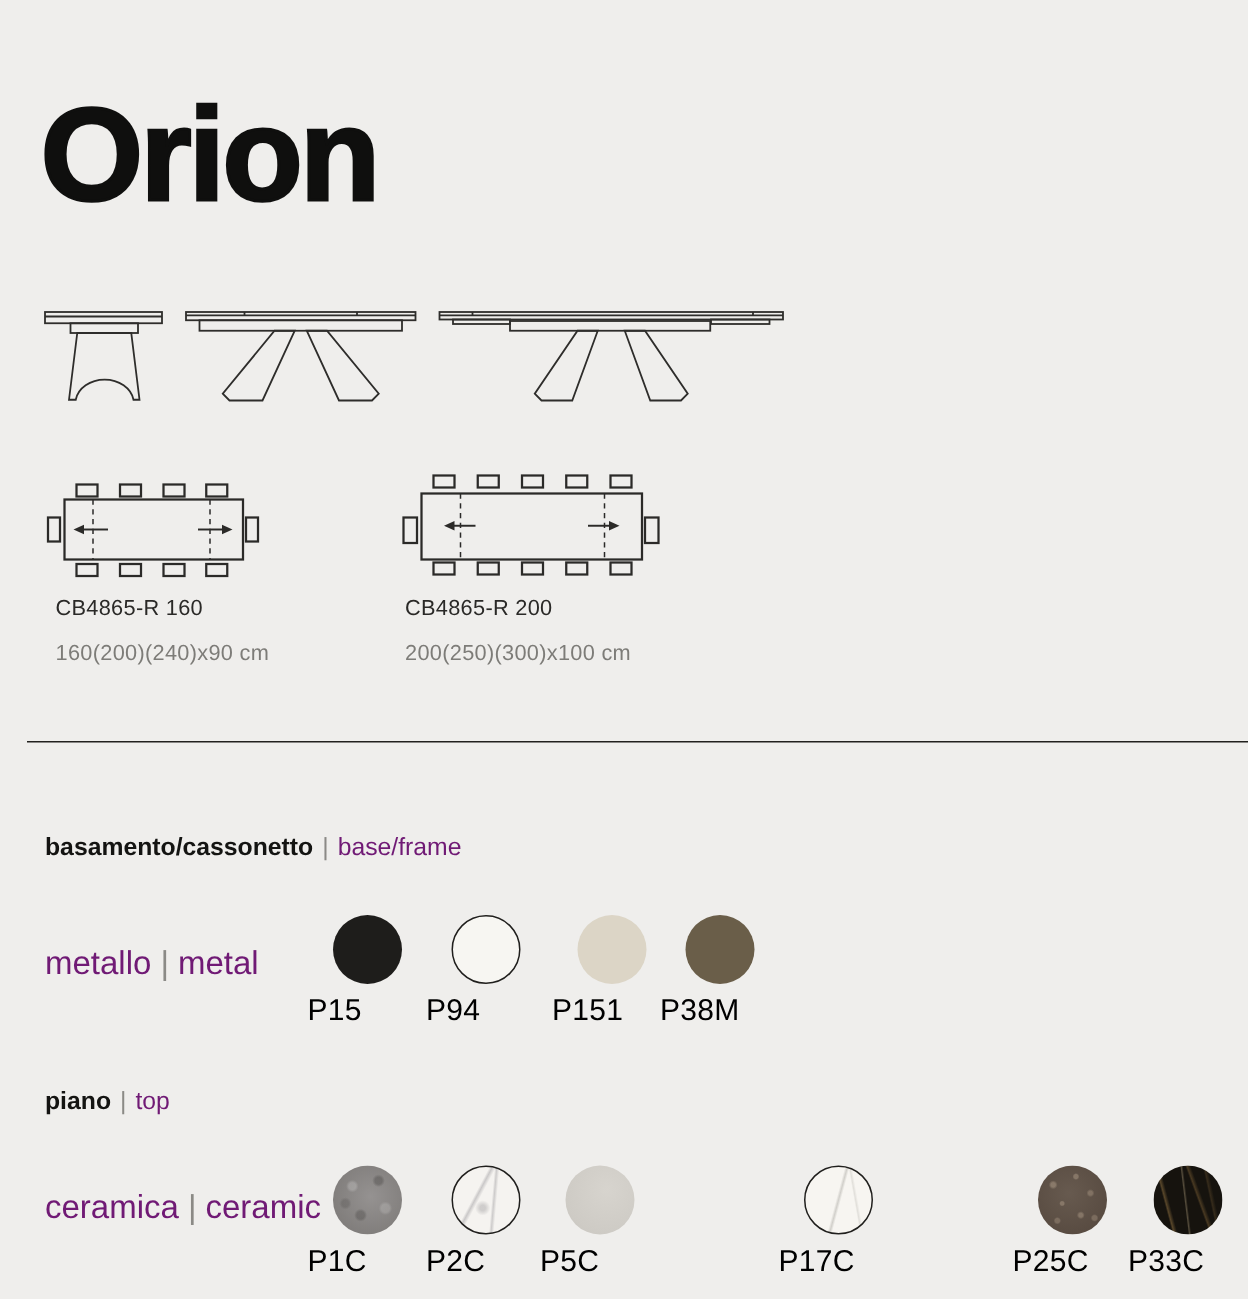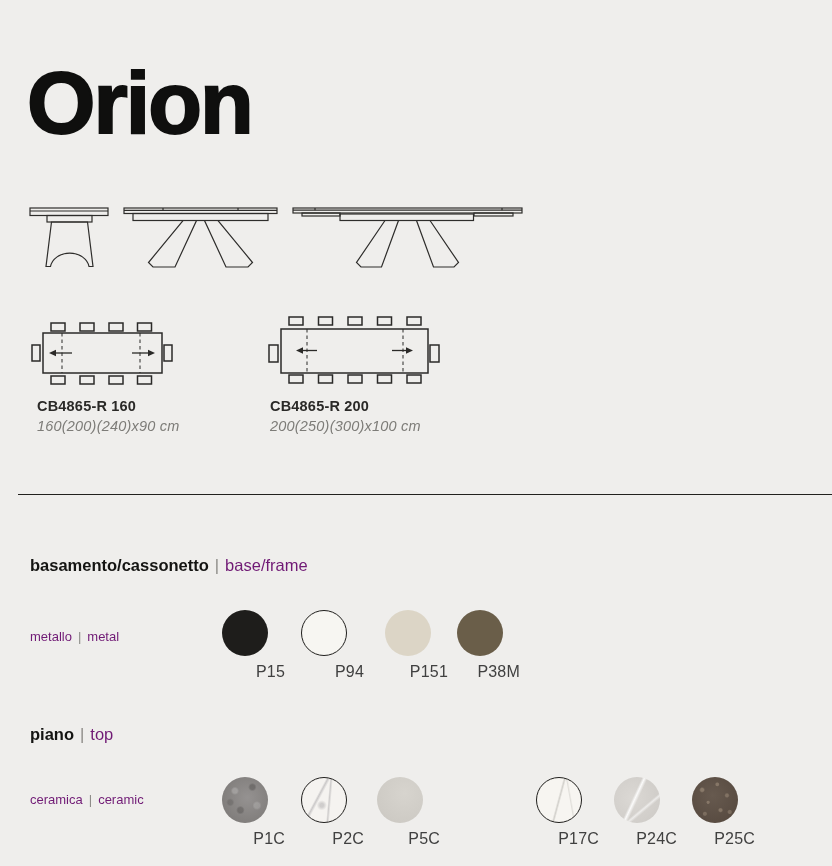--- a/index.html
+++ b/index.html
@@ -15,37 +15,37 @@
     font-size:88px;font-weight:700;line-height:1;
     color:#0f0f0e;letter-spacing:-2px;
     -webkit-text-stroke:2px #0f0f0e;
   }
 
   svg.draw{position:absolute;left:0;}
   .elevations{top:190px;}
   .plans{top:308px;}
 
   .prod{position:absolute;top:398px;}
-  .prod .code{font-size:14.5px;font-weight:700;color:#2a2927;letter-spacing:.2px;}
-  .prod .dims{font-size:14.5px;color:#7d7c78;margin-top:4px;letter-spacing:.2px;font-style:italic;}
+  .prod .code{font-size:14.5px;font-weight:400;color:#2a2927;letter-spacing:.2px;}
+  .prod .dims{font-size:14.5px;color:#7d7c78;margin-top:14px;letter-spacing:.2px;}
 
   .divider{position:absolute;top:494px;left:18px;width:814px;height:1px;background:#22211e;}
 
   .sec-head{position:absolute;left:30px;font-size:16.5px;white-space:nowrap;}
   .sec-head .b{font-weight:700;color:#141412;}
   .sep{color:#8b8a86;padding:0 6px;font-weight:400;}
   .r{color:#701a75;font-weight:400;}
 
-  .mat-label{position:absolute;left:30px;font-size:13px;white-space:nowrap;}
+  .mat-label{position:absolute;left:30px;font-size:22px;white-space:nowrap;}
 
   .swatch{position:absolute;width:46px;}
   .circle{width:46px;height:46px;border-radius:50%;box-sizing:border-box;}
   .sw-label{
-    width:80px;margin-left:-17px;margin-top:7px;text-align:right;
-    font-size:16px;color:#404040;letter-spacing:.2px;white-space:nowrap;
+    width:80px;margin-left:-17px;margin-top:7px;text-align:left;
+    font-size:20px;color:#000000;letter-spacing:.2px;white-space:nowrap;
   }
 
   
   .c-P15{background:#1e1d1b;}
   .c-P94{background:#f7f6f2;border:1.5px solid #201f1d;}
   .c-P151{background:#dcd5c6;}
   .c-P38M{background:#6a5e49;}
 
   
   .c-P1C{background:
@@ -221,22 +221,22 @@
     <div class="sw-label">P2C</div>
   </div>
   <div class="swatch" style="left:377px;top:777px">
     <div class="circle c-P5C"></div>
     <div class="sw-label">P5C</div>
   </div>
   <div class="swatch" style="left:536px;top:777px">
     <div class="circle c-P17C"></div>
     <div class="sw-label">P17C</div>
   </div>
-  <div class="swatch" style="left:614px;top:777px">
-    <div class="circle c-P24C"></div>
-    <div class="sw-label">P24C</div>
-  </div>
   <div class="swatch" style="left:692px;top:777px">
     <div class="circle c-P25C"></div>
     <div class="sw-label">P25C</div>
   </div>
+  <div class="swatch" style="left:769px;top:777px">
+    <div class="circle c-P33C"></div>
+    <div class="sw-label">P33C</div>
+  </div>
 
 </div>
 
 </body></html>

